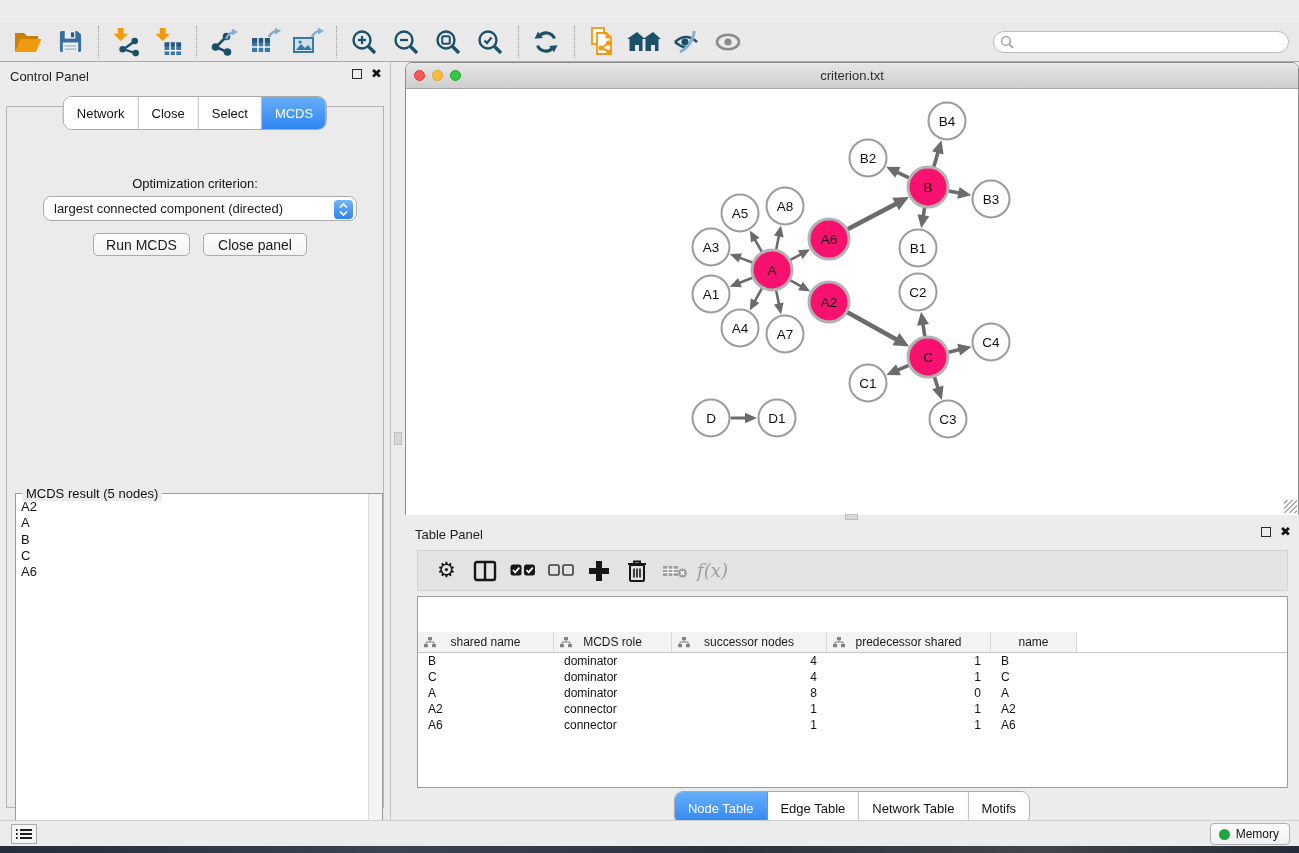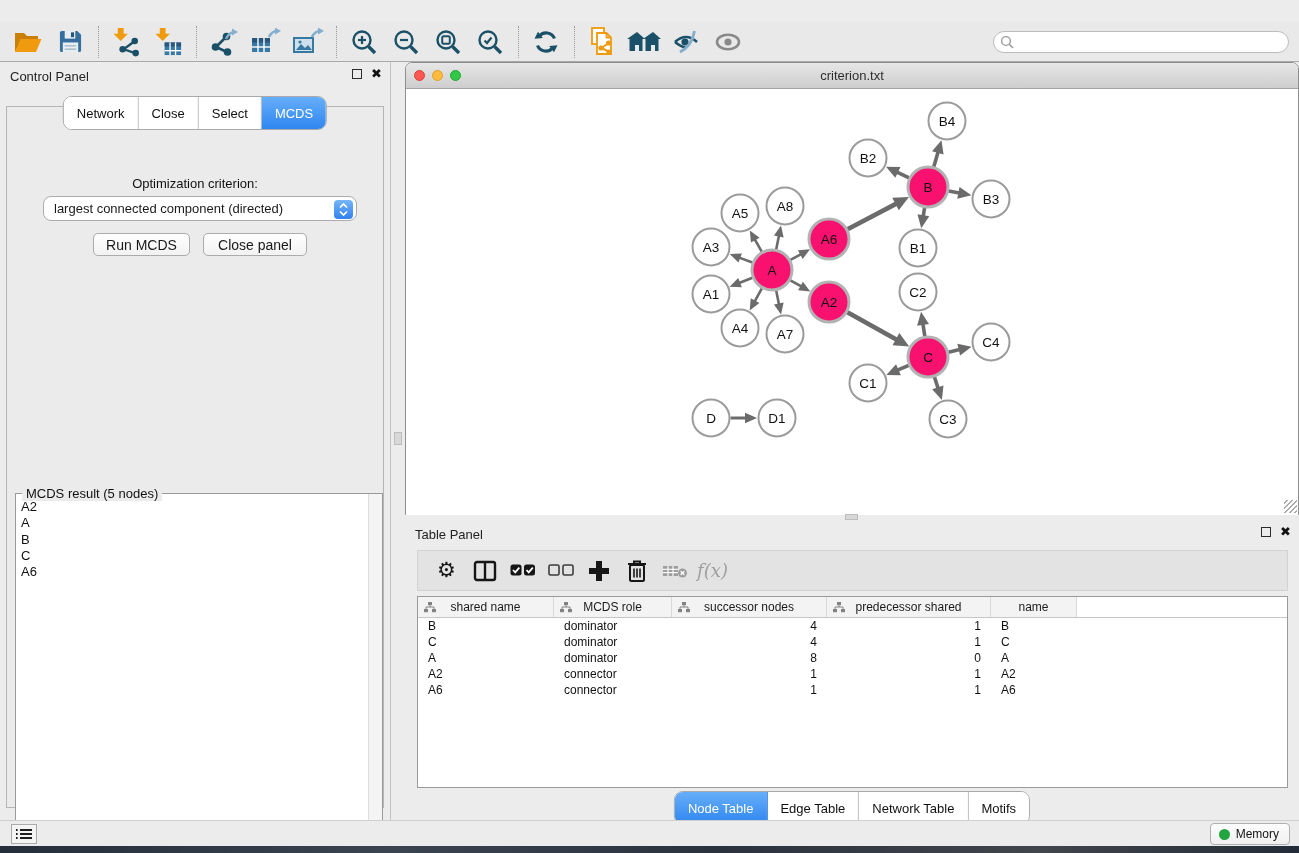--- a/index.html
+++ b/index.html
@@ -91,21 +91,21 @@
   
   .table-panel { position:absolute; left:0; top:458px; width:894px; height:300px; background:#ececec; }
   .tp-toolbar { position:absolute; left:12px; right:11px; top:30px; height:41px;
     background:#e3e3e3; border:1px solid #d2d2d2; display:flex; align-items:center; padding-left:12px; gap:5px; }
   .tp-btn { width:33px; height:32px; display:flex; align-items:center; justify-content:center; }
   .gear-glyph { font-size:21px; color:#161616; line-height:21px; font-family:"DejaVu Sans",sans-serif; }
   .fx-glyph { font-family:"DejaVu Serif",serif; font-style:italic; font-size:18px; color:#9e9e9e; }
 
   .node-table { position:absolute; left:12px; right:11px; top:76px; height:192px;
     background:#fff; border:1px solid #9a9a9a; overflow:hidden; }
-  .nt-header { display:flex; height:21px; border-bottom:1px solid #c6c6c6; }
+  .nt-header { display:flex; height:21px; border-bottom:1px solid #c6c6c6;margin-top:35px; }
   .th { position:relative; background:#f3f3f3; border-right:1px solid #d8d8d8; display:flex;
     align-items:center; justify-content:center; font-size:12px; color:#1a1a1a; }
   .th .tree-ic { position:absolute; left:6px; top:5px; }
   .tr { display:flex; height:16px; align-items:center; }
   .td { font-size:12px; color:#111; overflow:hidden; white-space:nowrap; }
   .td.left { padding-left:10px; text-align:left; }
   .td.right { padding-right:10px; text-align:right; }
 
   #table-tabs { position:absolute; left:50%; transform:translateX(-50%); top:271px; }
 

